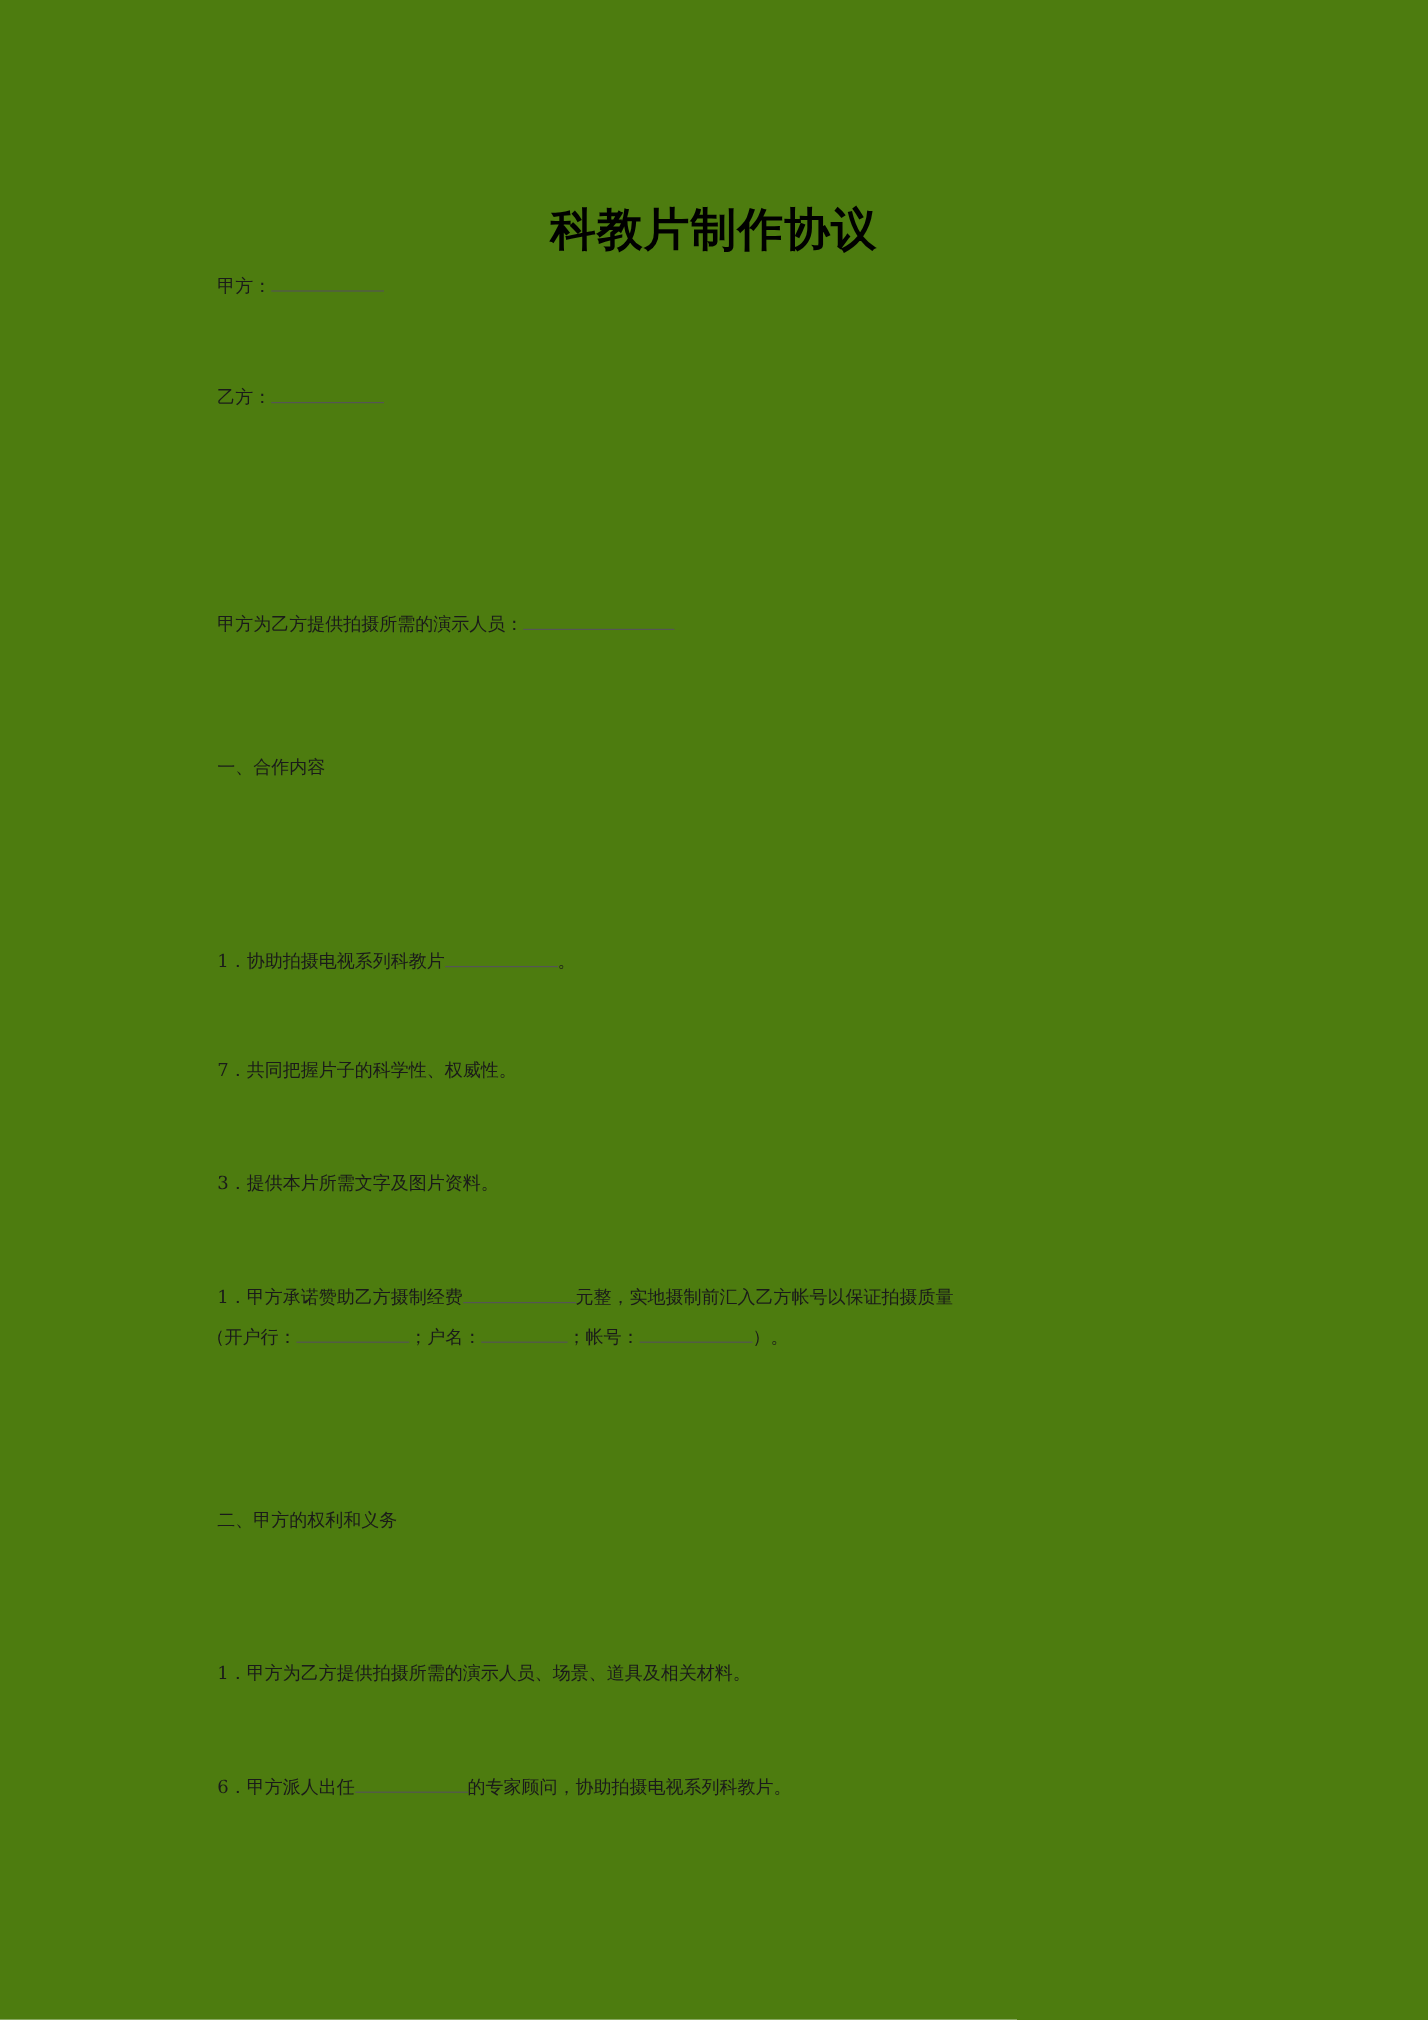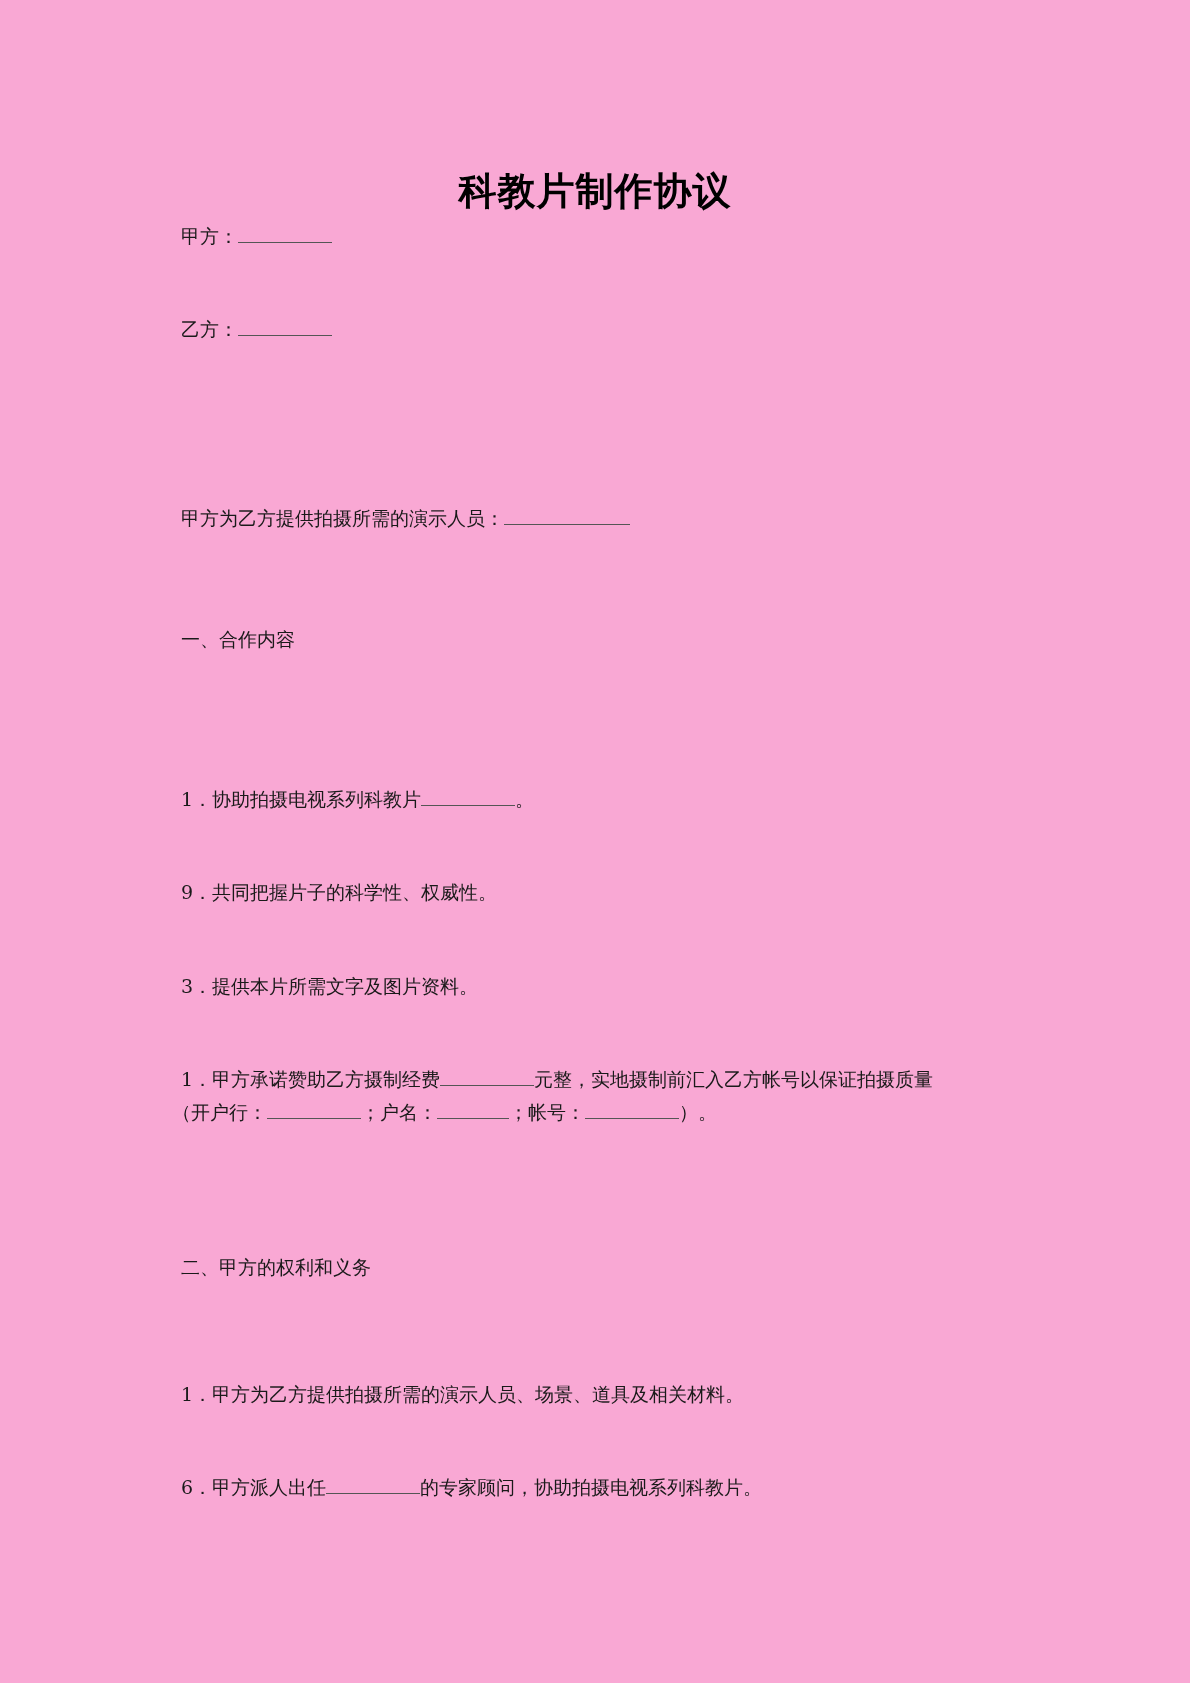--- a/index.html
+++ b/index.html
@@ -1,22 +1,22 @@
 <!DOCTYPE html>
 <html><head>
   <meta charset="utf-8">
   <style>
     html, body { margin: 0; padding: 0; background: #ffffff; }
     body { width: 1190px; height: 1683px; position: relative; overflow: hidden;
            font-family: "DejaVu Serif", "Liberation Serif", serif; color: #111; }
-    .page { position: absolute; left: 0; top: 0; width: 1190px; height: 1683px; background: #f9a8d4; }
+    .page { position: absolute; left: 0; top: 0; width: 1190px; height: 1683px; background: #4d7c0f; }
     .title { position: absolute; left: 0; width: 1190px; top: 166px; text-align: center;
              font-family: "DejaVu Sans", "Liberation Sans", sans-serif; font-weight: bold;
              font-size: 38px; letter-spacing: 1px; color: #000; }
-    .line { position: absolute; left: 181px; font-size: 19px; line-height: 24px; white-space: nowrap; color: #1a1a1a; }
+    .line { position: absolute; left: 181px; font-size: 15px; line-height: 24px; white-space: nowrap; color: #1a1a1a; }
     .blank { display: inline-block; border-bottom: 1px solid #555; height: 18px; vertical-align: baseline; }
   </style>
 </head>
 <body>
 
 <div class="page">
   <div class="title">科教片制作协议</div>
 
   <div class="line" style="top:224px">
     <span>甲方：</span><span class="blank" style="width:94px"></span>
@@ -29,21 +29,21 @@
   <div class="line" style="top:506px">
     <span>甲方为乙方提供拍摄所需的演示人员：</span><span class="blank" style="width:126px"></span>
   </div>
 
   <div class="line" style="top:627px">一、合作内容</div>
 
   <div class="line" style="top:787px">
     <span>1．协助拍摄电视系列科教片</span><span class="blank" style="width:94px"></span><span>。</span>
   </div>
 
-  <div class="line" style="top:880px">9．共同把握片子的科学性、权威性。</div>
+  <div class="line" style="top:880px">7．共同把握片子的科学性、权威性。</div>
 
   <div class="line" style="top:974px">3．提供本片所需文字及图片资料。</div>
 
   <div class="line" style="top:1067px">
     <span>1．甲方承诺赞助乙方摄制经费</span><span class="blank" style="width:94px"></span><span>元整，实地摄制前汇入乙方帐号以保证拍摄质量</span>
   </div>
   <div class="line" style="top:1100px;left:172px">
     <span>（开户行：</span><span class="blank" style="width:94px"></span><span>；户名：</span><span class="blank" style="width:72px"></span><span>；帐号：</span><span class="blank" style="width:94px"></span><span>）。</span>
   </div>
 

